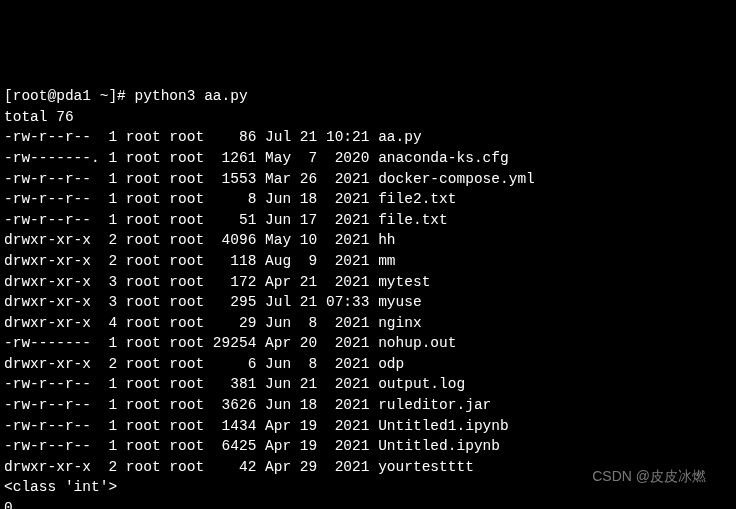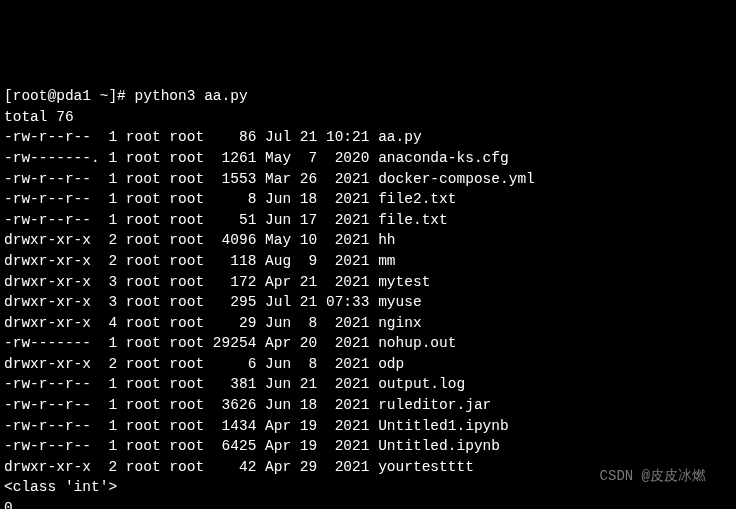--- a/index.html
+++ b/index.html
@@ -19,21 +19,21 @@
       overflow: hidden;
       position: relative;
       white-space: pre;
     }
     .watermark {
       position: absolute;
       bottom: 22px;
       right: 30px;
       color: rgba(200, 200, 200, 0.6);
       font-size: 14px;
-      font-family: Liberation Mono, monospace;
+      font-family: Liberation Sans, sans-serif;
       pointer-events: none;
     }
   </style>
 </head>
 <body>
 
 
 
 <div id="terminal">[root@pda1 ~]# python3 aa.py
 total 76

